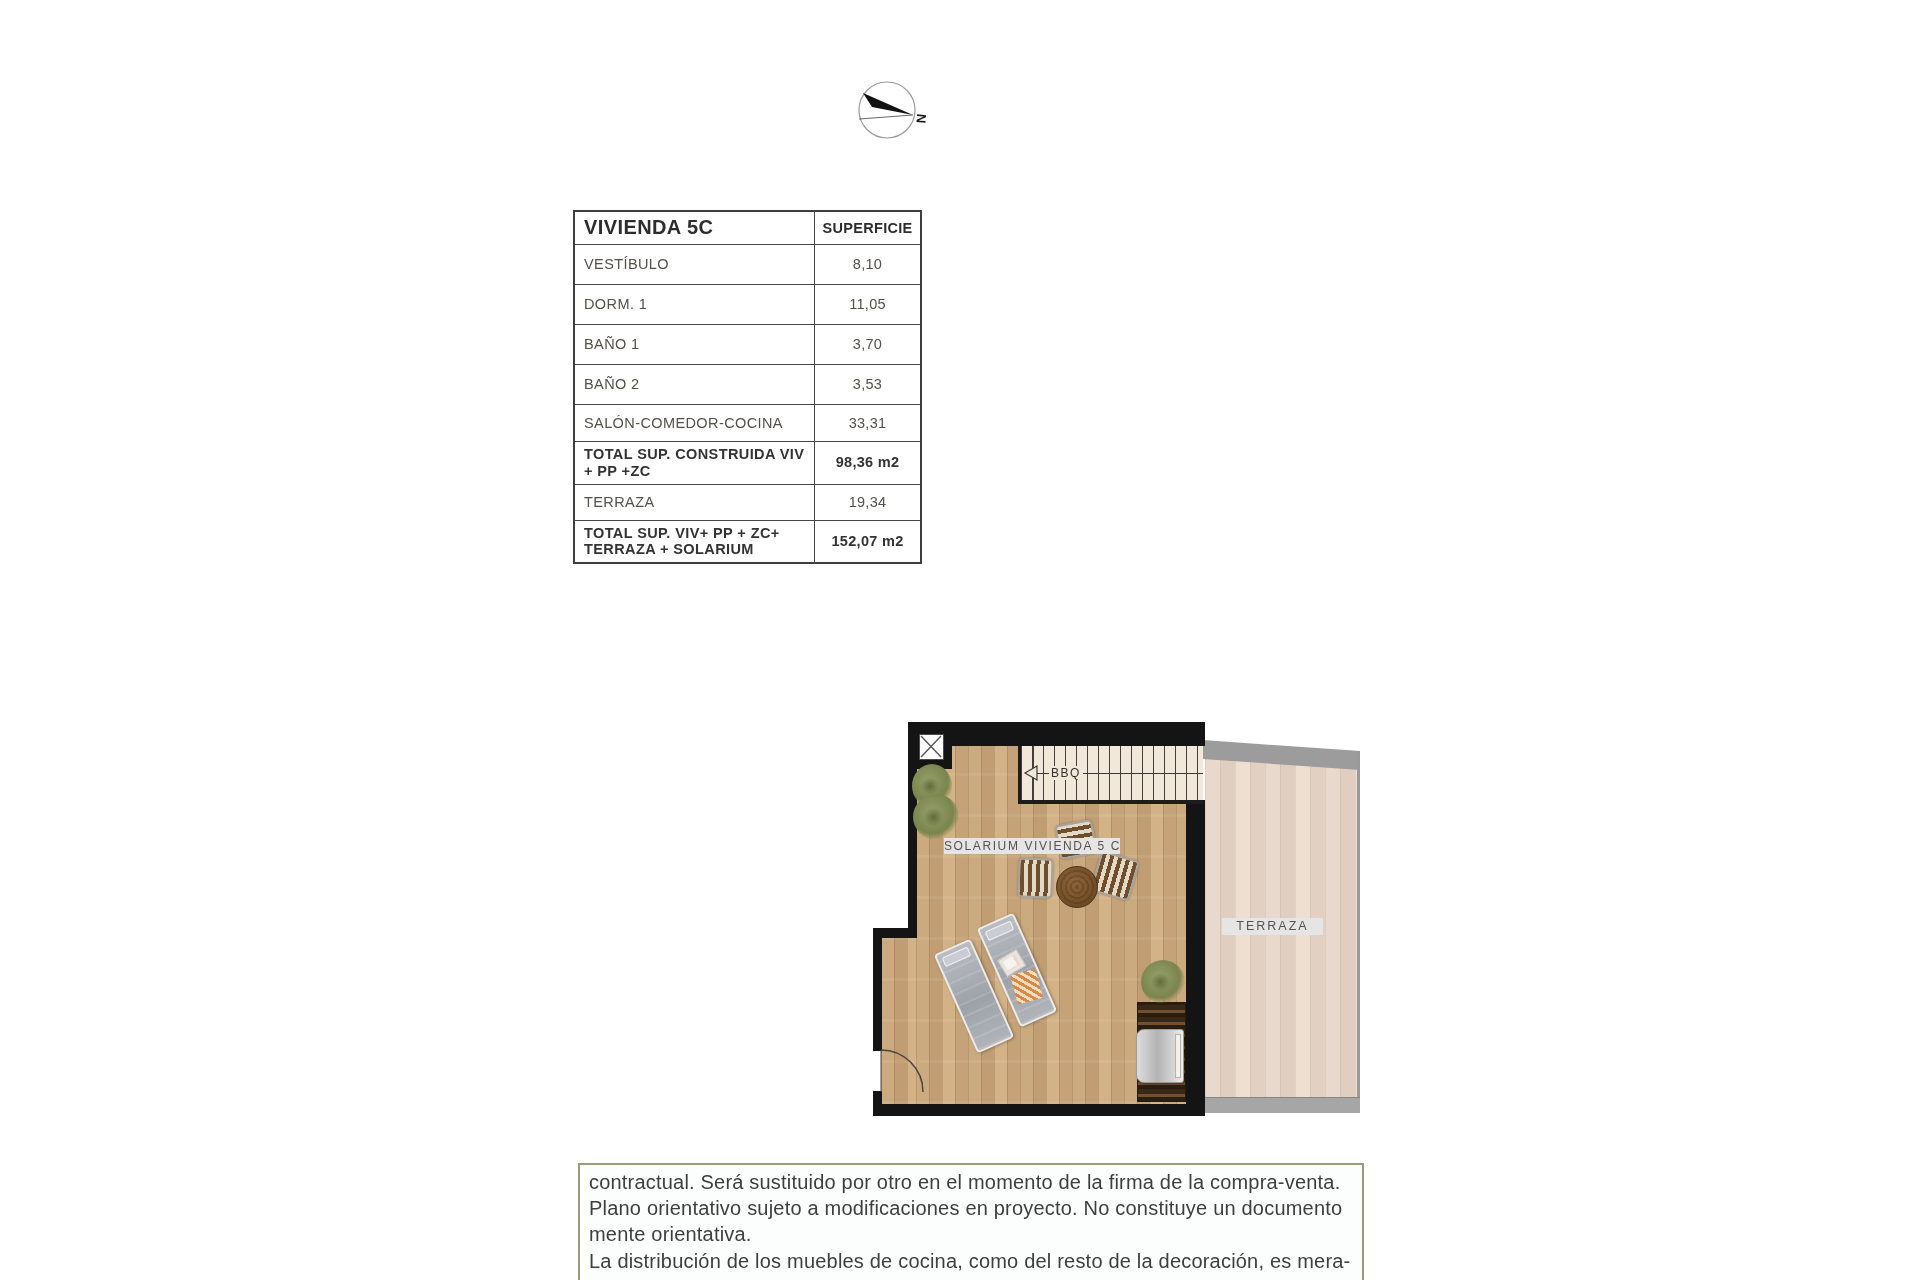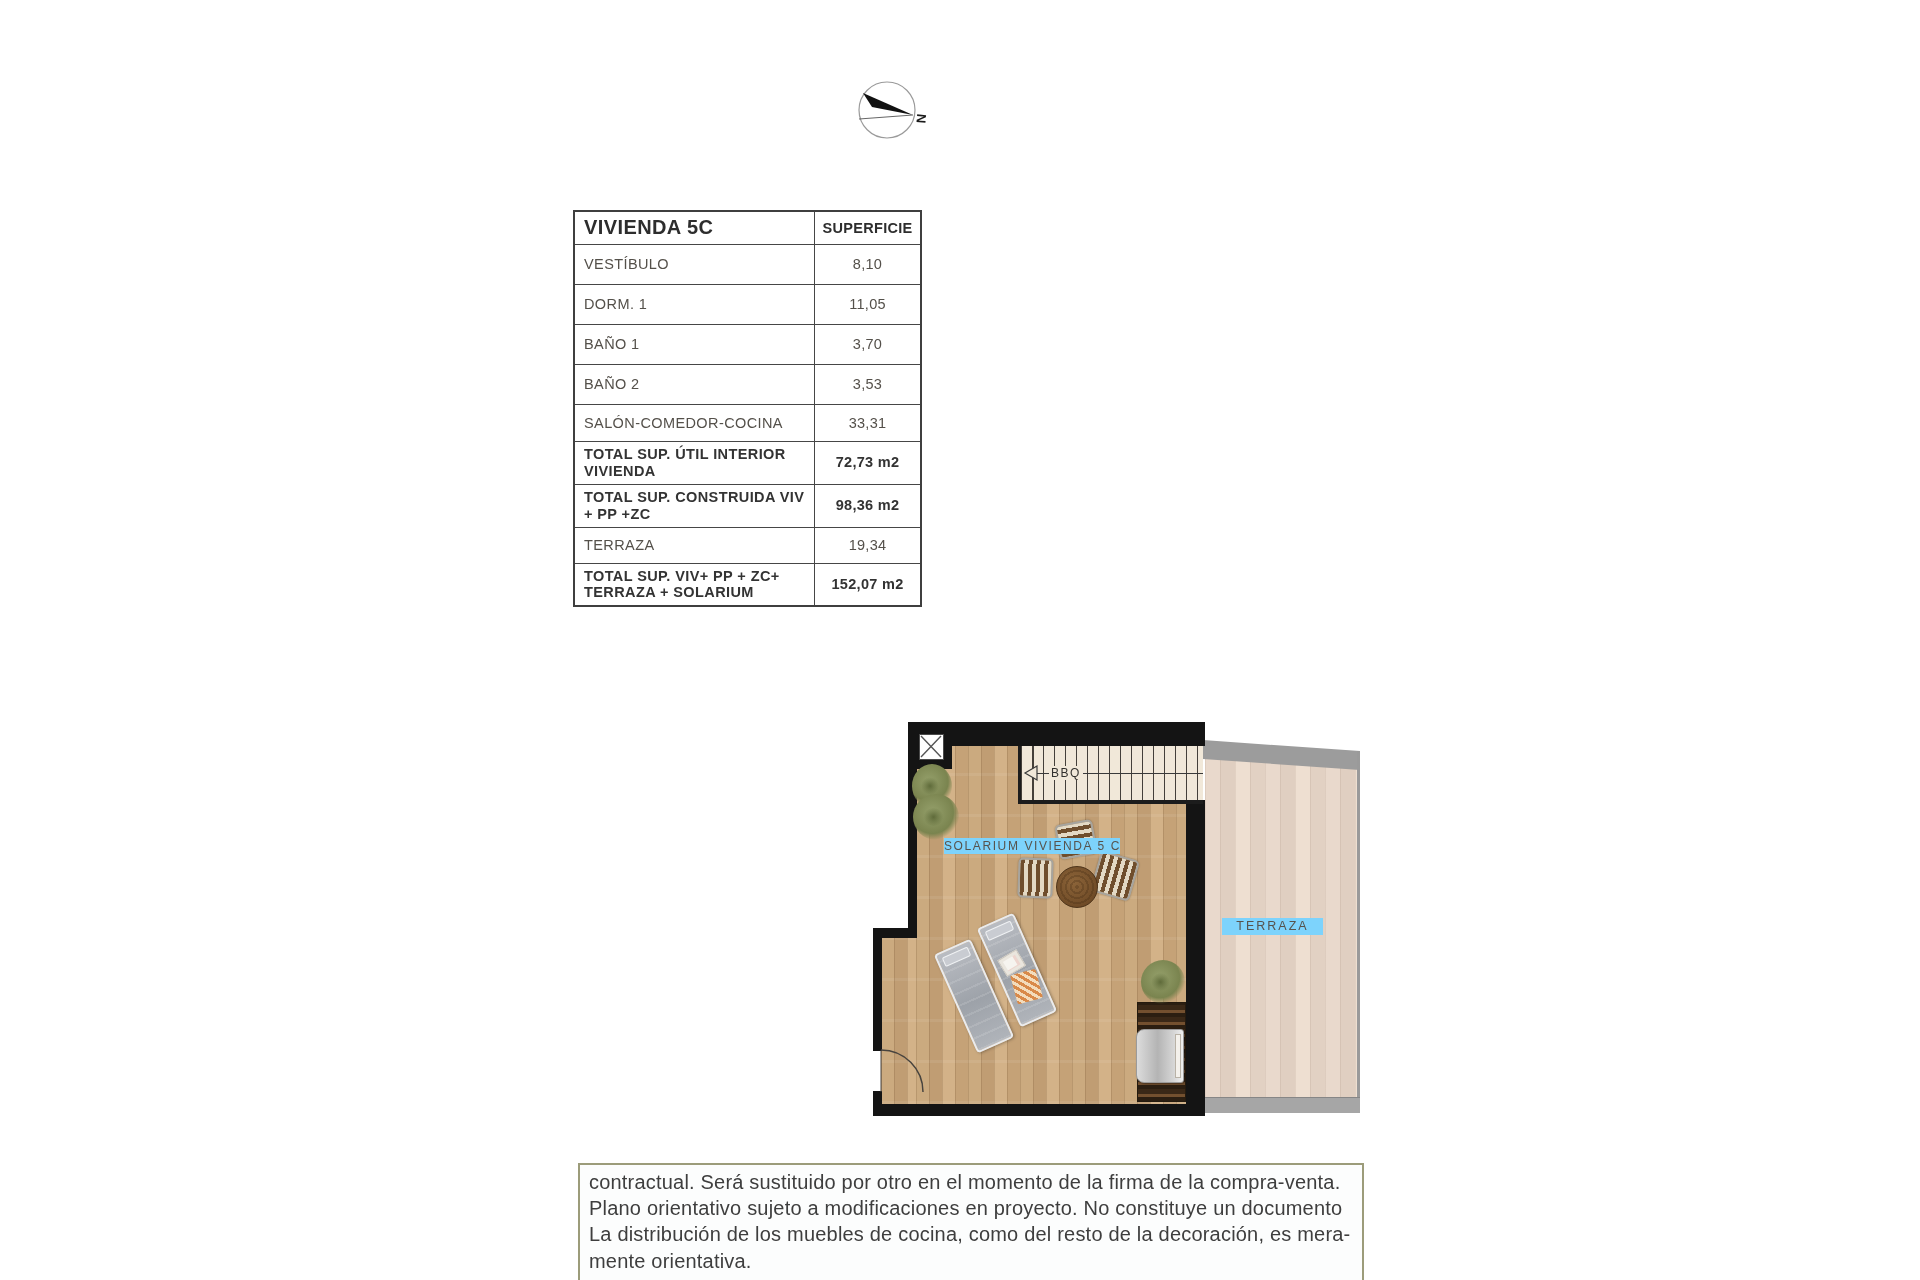--- a/index.html
+++ b/index.html
@@ -43,21 +43,21 @@
   .stairs::after{content:"";position:absolute;left:12px;right:0;top:50%;height:1.4px;background:#3a3a3a;}
   .stairs-arrow{position:absolute;left:2px;top:50%;margin-top:-9px;z-index:3;}
   .bbq-label{position:absolute;left:28px;top:50%;transform:translateY(-50%);z-index:4;
      font-size:12px;letter-spacing:1.5px;color:#33312e;background:#f1e8d9;padding:0 2px;}
 
   
   .skylight{left:919px;top:734px;width:25px;height:26px;background:#fff;border:1.5px solid #4a4a4a;
      box-sizing:border-box;z-index:4;}
 
   
-  .plan-label{background:#7dd3fc;color:#57534d;text-align:center;z-index:6;
+  .plan-label{background:#e5e5e5;color:#57534d;text-align:center;z-index:6;
      font-size:12px;letter-spacing:1.6px;line-height:16px;white-space:nowrap;}
   .solarium-label{left:944px;top:838px;width:176px;height:16px;}
   .terraza-label{left:1222px;top:918px;width:101px;height:17px;font-size:12.5px;letter-spacing:2px;line-height:17px;}
 
   
   .round-table{left:1056px;top:866px;width:42px;height:42px;border-radius:50%;
      background:repeating-radial-gradient(circle at 50% 50%, rgba(58,36,14,.25) 0 2px, rgba(0,0,0,0) 2px 5px),
        radial-gradient(circle at 42% 38%,#8c6439,#6e4a26 75%);
      border:1.5px solid #4f351a;box-sizing:border-box;z-index:5;}
   .chair{border:2px solid #a6a49e;border-radius:5px;box-sizing:border-box;z-index:4;
@@ -134,24 +134,20 @@
     </tr>
     <tr class="rh40">
       <td class="c-label">BAÑO 2</td>
       <td class="c-val">3,53</td>
     </tr>
     <tr class="rh37">
       <td class="c-label">SALÓN-COMEDOR-COCINA</td>
       <td class="c-val">33,31</td>
     </tr>
     <tr class="bold rh43">
-      <td class="c-label">TOTAL SUP. ÚTIL INTERIOR VIVIENDA</td>
-      <td class="c-val">72,73 m2</td>
-    </tr>
-    <tr class="bold rh43">
       <td class="c-label">TOTAL SUP. CONSTRUIDA VIV + PP +ZC</td>
       <td class="c-val">98,36 m2</td>
     </tr>
     <tr class="rh36">
       <td class="c-label">TERRAZA</td>
       <td class="c-val">19,34</td>
     </tr>
     <tr class="bold rh43">
       <td class="c-label">TOTAL SUP. VIV+ PP + ZC+ TERRAZA + SOLARIUM</td>
       <td class="c-val">152,07 m2</td>
@@ -212,17 +208,17 @@
       <line x1="3" y1="2" x2="3" y2="44" stroke="#47433e" stroke-width="1"></line>
     </svg>
 
     <div class="abs plan-label solarium-label">SOLARIUM VIVIENDA 5 C</div>
     <div class="abs plan-label terraza-label">TERRAZA</div>
   </div>
 
   <div class="disclaimer">
     <div>contractual. Será sustituido por otro en el momento de la firma de la compra-venta.</div>
     <div>Plano orientativo sujeto a modificaciones en proyecto. No constituye un documento</div>
+    <div>mente orientativa.</div>
     <div>La distribución de los muebles de cocina, como del resto de la decoración, es mera-</div>
-    <div>mente orientativa.</div>
   </div>
 
 </div>
 
 </body></html>

